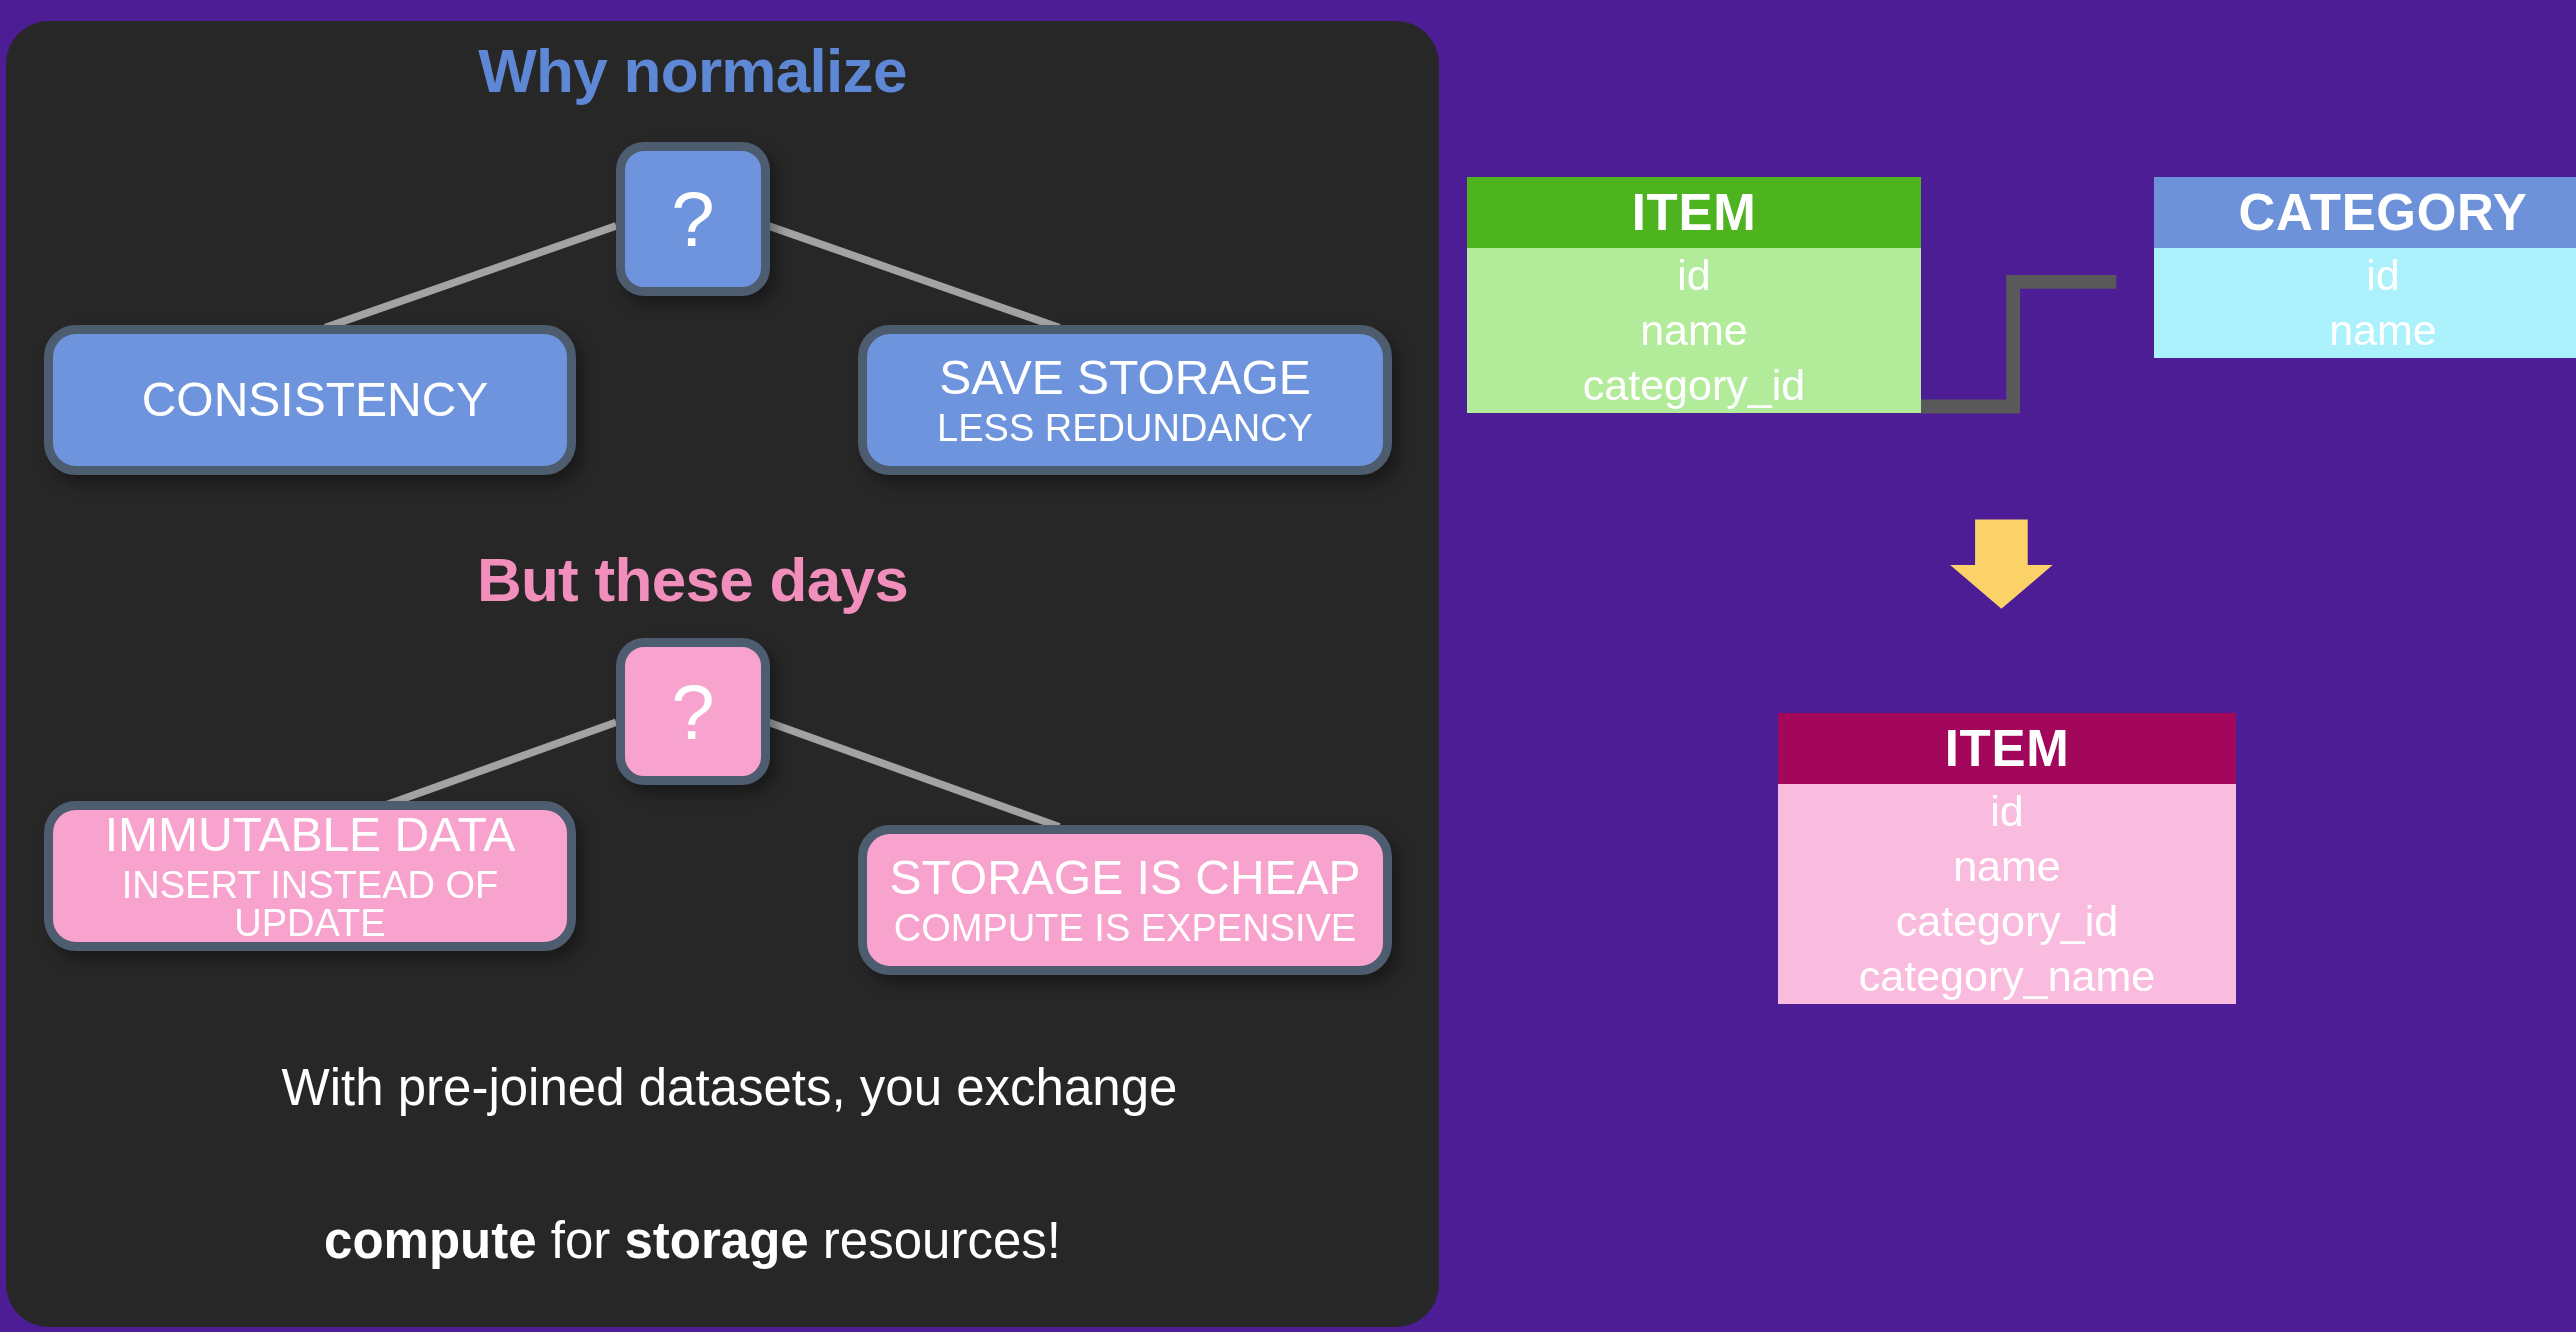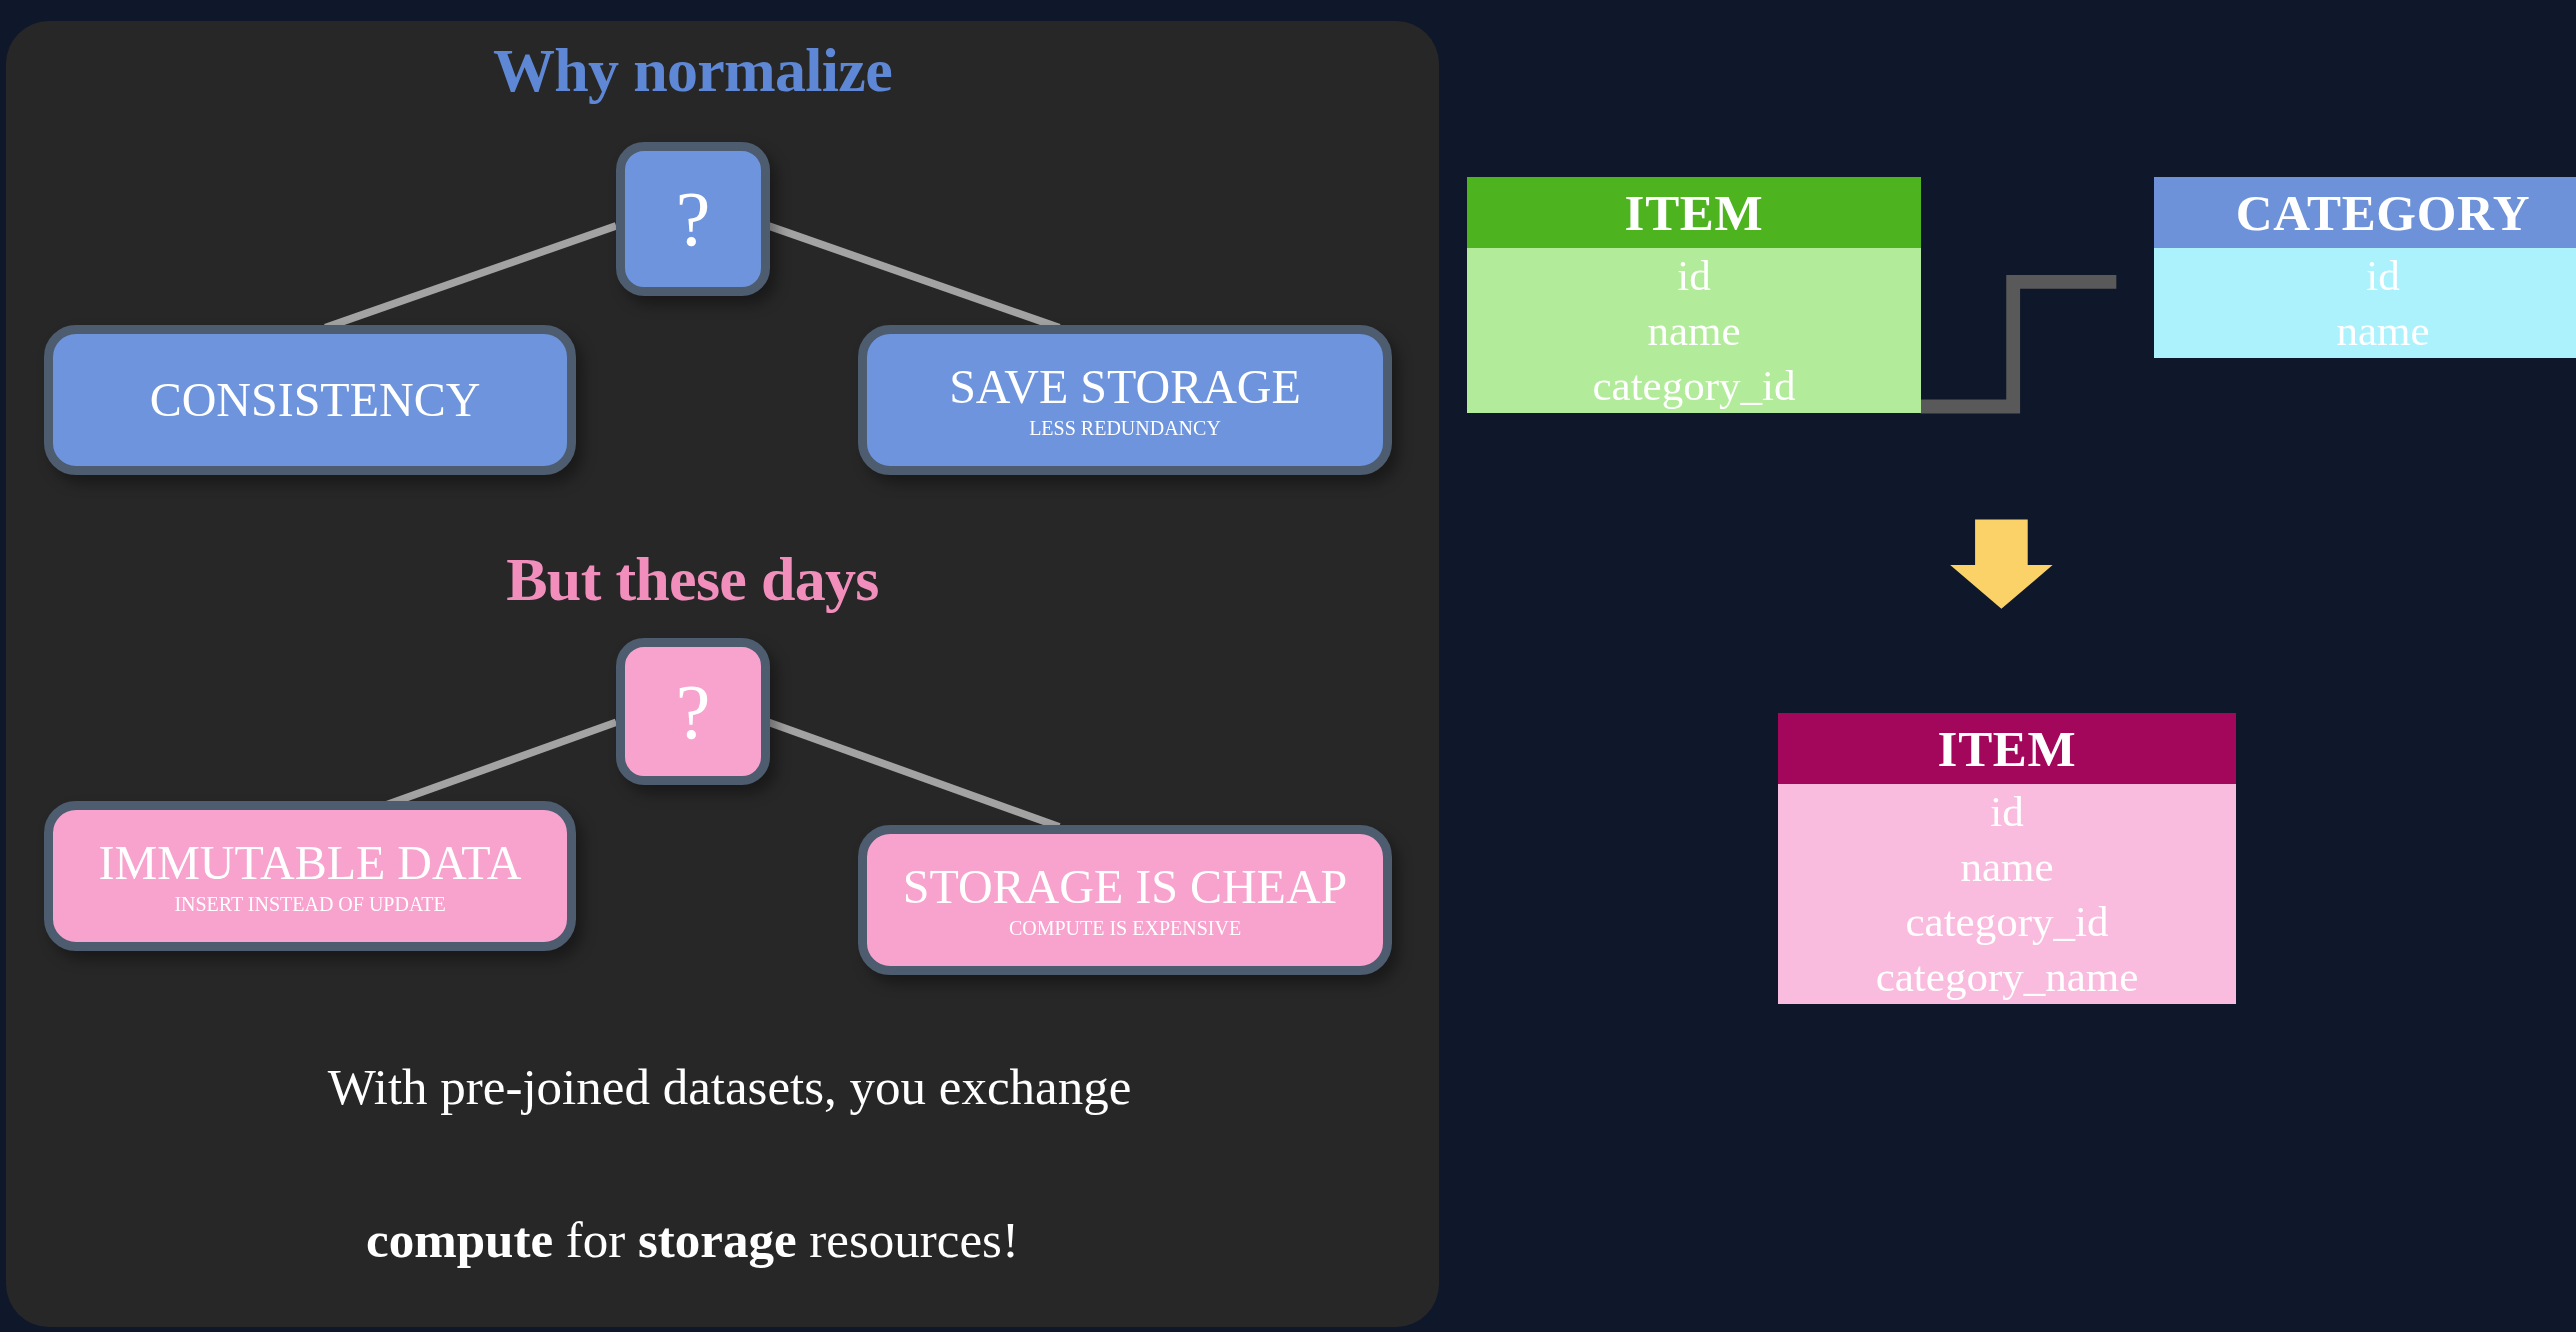--- a/index.html
+++ b/index.html
@@ -1,18 +1,18 @@
 <!DOCTYPE html>
 <html style="font-size:11px"><head>
 <meta charset="utf-8">
 <style>
   html,body{margin:0;padding:0;background:#000;}
   #screen{
-    position:relative;width:2576px;height:1333px;background:#0f172a;
-    overflow:hidden;font-family:Liberation Serif, serif;
+    position:relative;width:2576px;height:1333px;background:#4c1d95;
+    overflow:hidden;font-family:Liberation Sans, sans-serif;
   }
   
   #panel{
     position:absolute;left:5.5px;top:21px;width:1433px;height:1306px;
     background:#272727;border-radius:43px;
   }
   .title{
     position:absolute;left:0;width:1385px;text-align:center;
     font-weight:700;font-size:62px;line-height:1.15;letter-spacing:-0.7px;
   }
@@ -32,21 +32,21 @@
   .node.pink{background:#F7A3CE;}
   .qnode{left:616px;width:154px;border-radius:28px;font-size:78px;line-height:1;}
   #q-blue{top:142px;height:154px;}
   #q-pink{top:638px;height:147px;}
   .leaf{width:532px;height:150px;border-radius:32px;}
   #box-consistency{left:44px;top:325px;padding-left:10px;}
   #box-save-storage{left:858px;top:325px;width:534px;}
   #box-immutable{left:44px;top:801px;}
   #box-cheap{left:858px;top:825px;width:534px;}
   .leaf .main{font-size:48px;line-height:1.05;}
-  .leaf .sub{font-size:20px;line-height:1.0;text-align:center;}
+  .leaf .sub{font-size:38px;line-height:1.0;text-align:center;}
   
   .footer-line{
     position:absolute;left:0;width:1385px;text-align:center;color:#fff;
     font-size:51px;line-height:1.2;
   }
   #footer-line1{top:1057px;margin-left:37px;}
   #footer-line2{top:1210px;}
   #footer-line2 .b{font-weight:700;}
   
   .tbl{position:absolute;z-index:2;}

